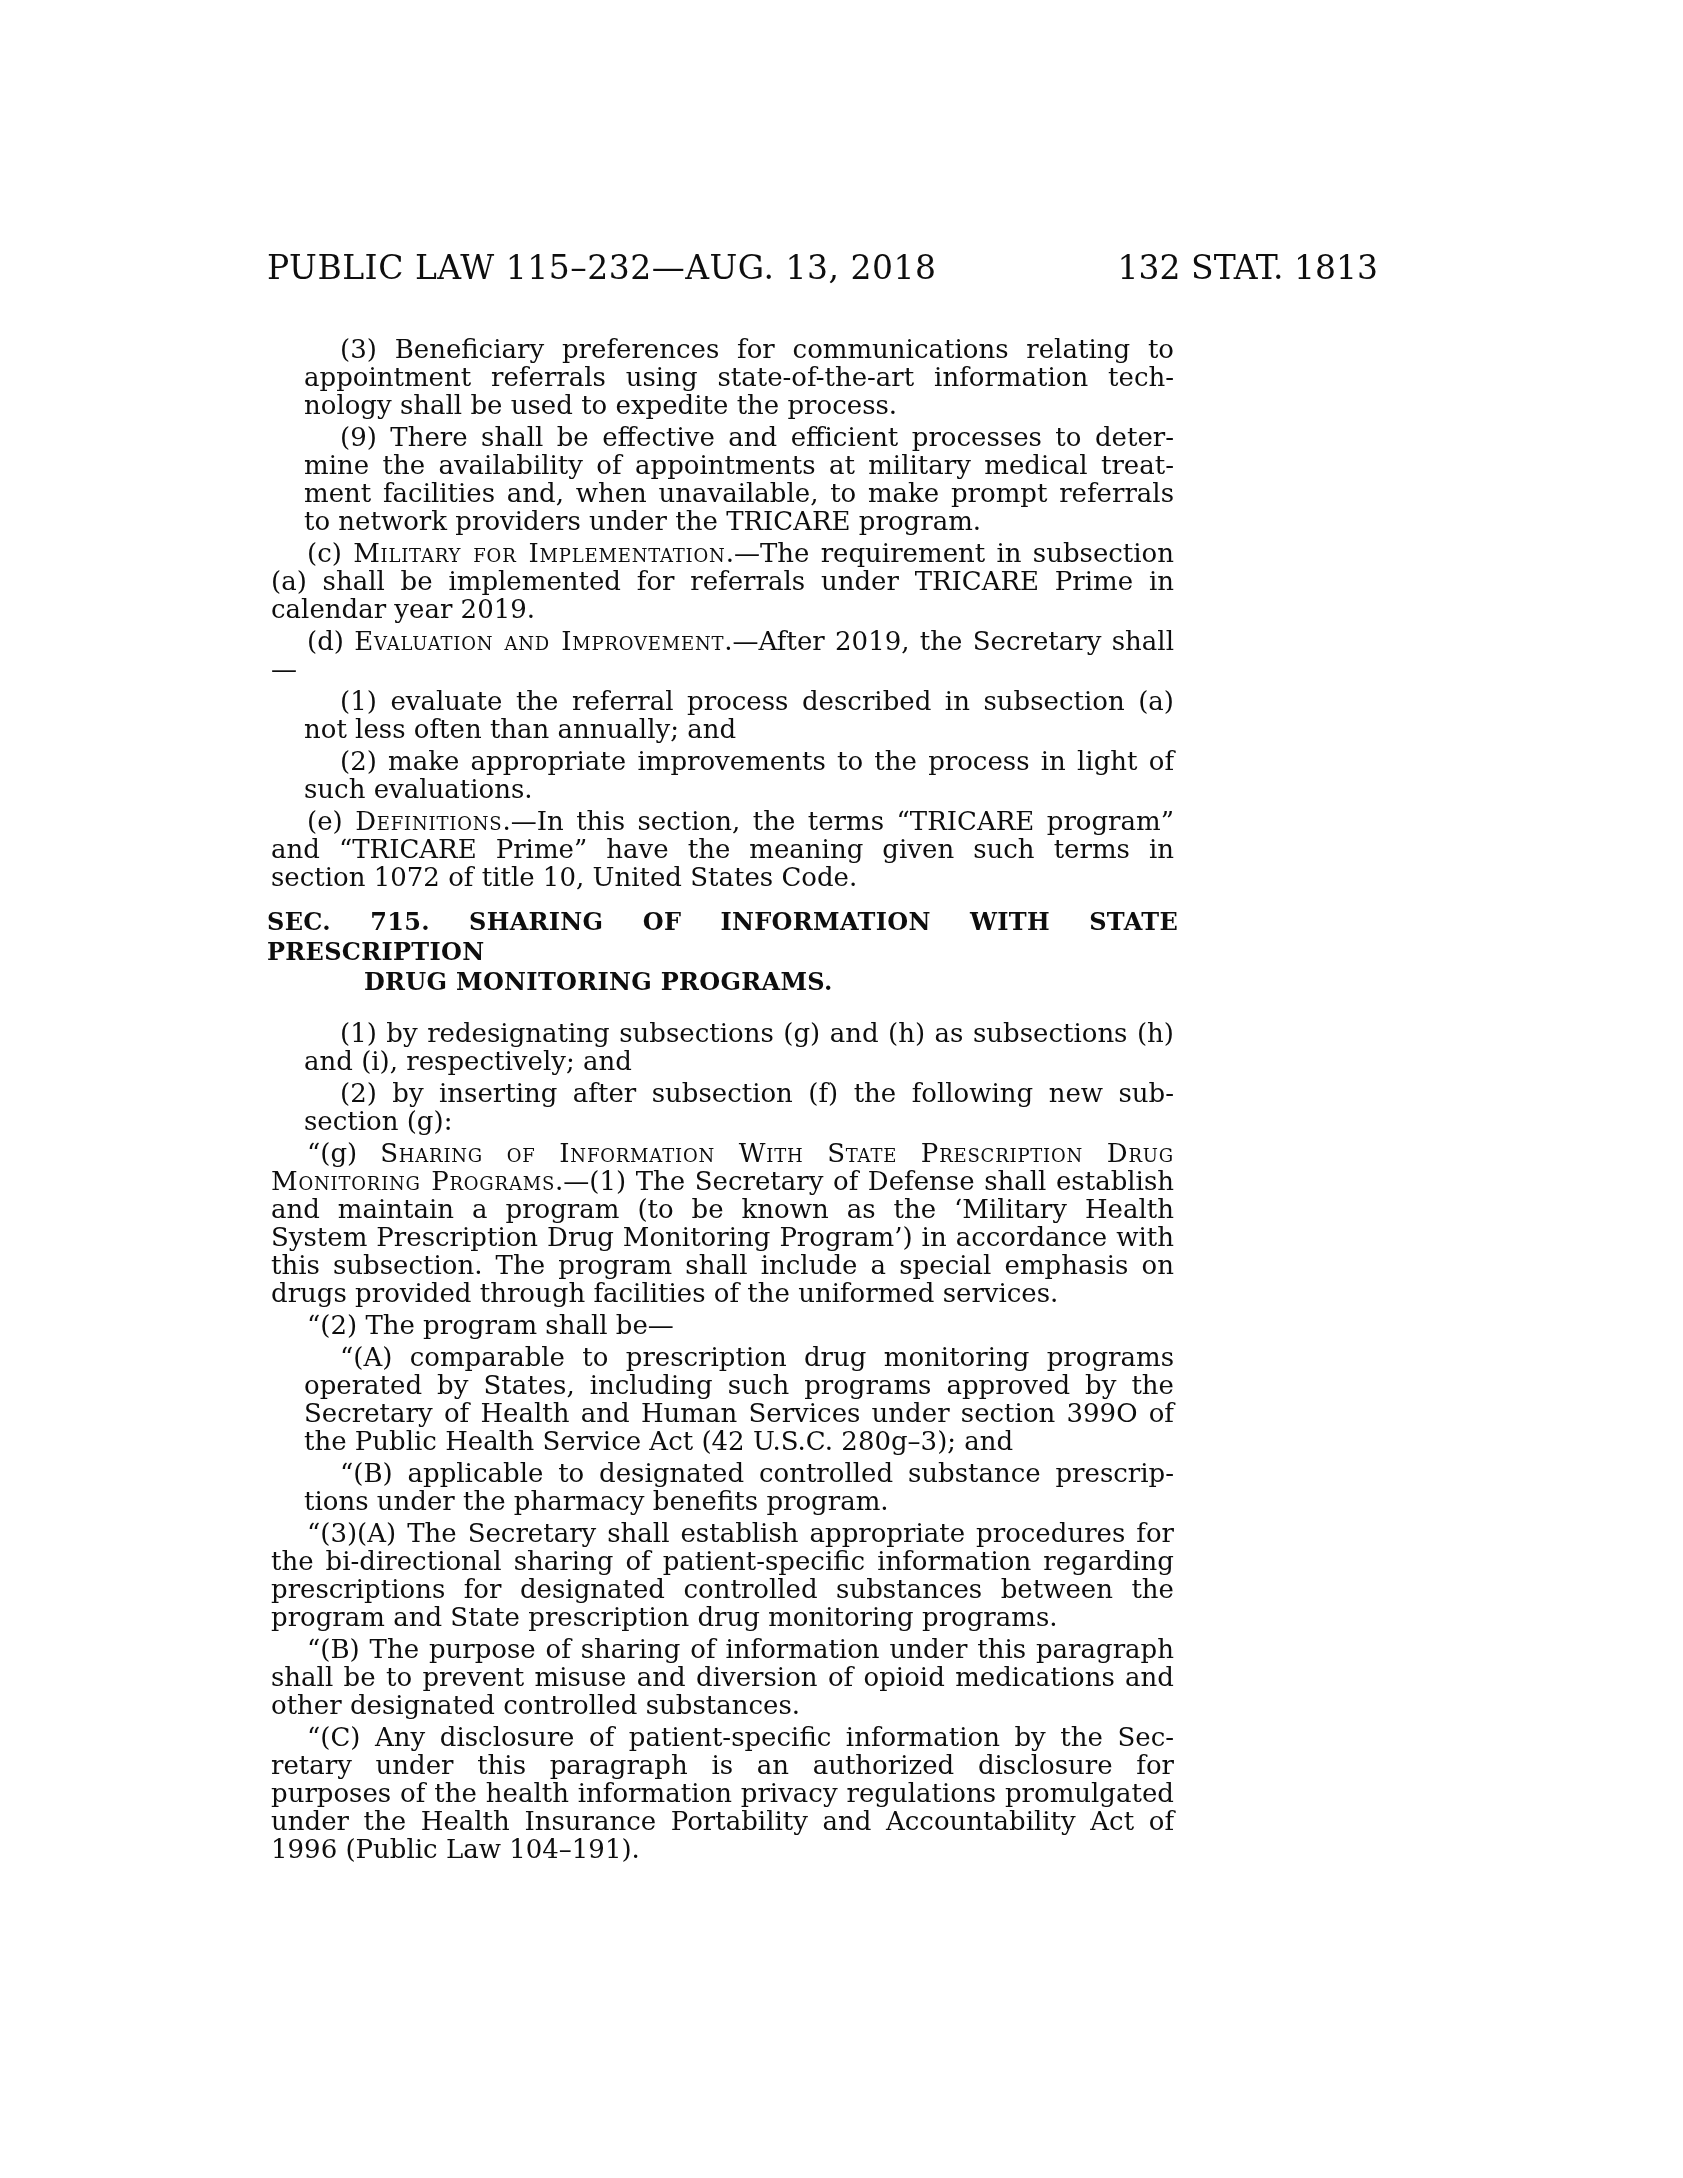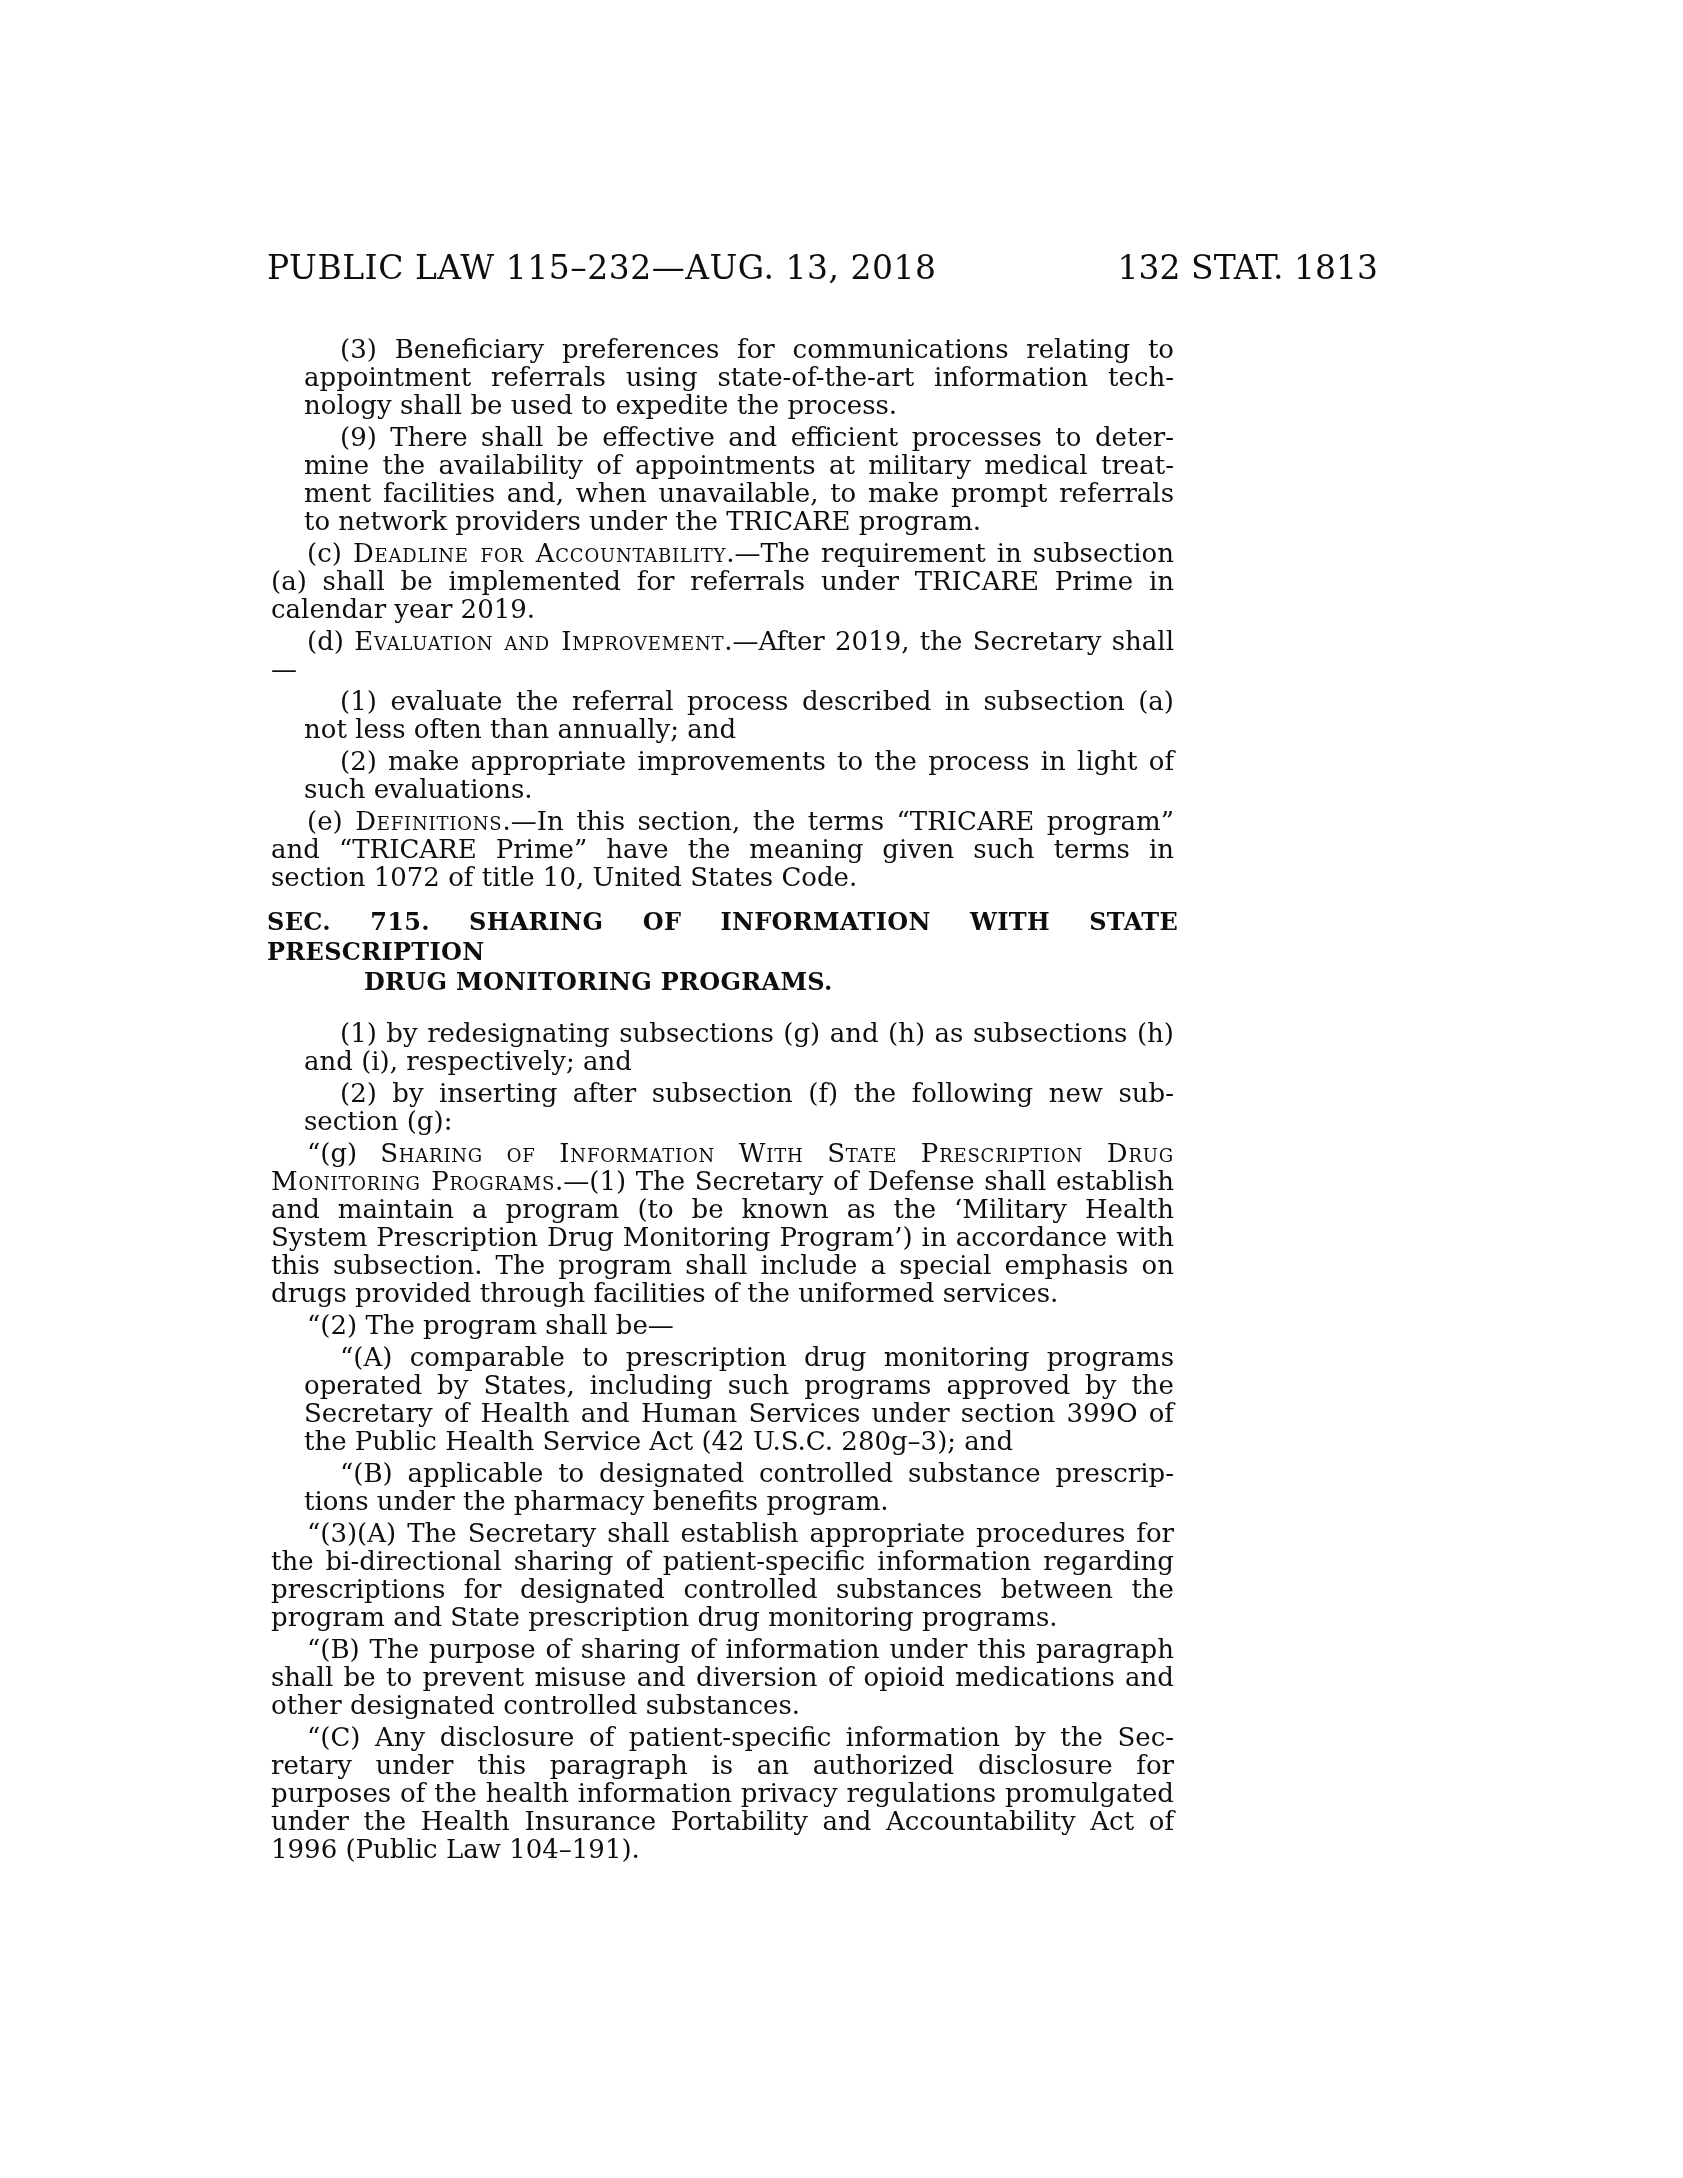--- a/index.html
+++ b/index.html
@@ -59,21 +59,21 @@
 <body>
 
 <div class="page">
   <div class="running-head">
     <div class="rh-title">PUBLIC LAW 115–232—AUG. 13, 2018</div>
     <div class="rh-page">132 STAT. 1813</div>
   </div>
   <div class="body-col">
       <p class="para l1"><span>(3) Beneficiary preferences for communications relating to appointment referrals using state-of-the-art information tech­nology shall be used to expedite the process.</span></p>
       <p class="para l1"><span>(9) There shall be effective and efficient processes to deter­mine the availability of appointments at military medical treat­ment facilities and, when unavailable, to make prompt referrals to network providers under the TRICARE program.</span></p>
-      <p class="para l0"><span>(c) </span><span class="sc">Deadline for Accountability</span><span>.—The requirement in sub­section (a) shall be implemented for referrals under TRICARE Prime in calendar year 2019.</span></p>
+      <p class="para l0"><span>(c) </span><span class="sc">Military for Implementation</span><span>.—The requirement in sub­section (a) shall be implemented for referrals under TRICARE Prime in calendar year 2019.</span></p>
       <p class="para l0"><span>(d) </span><span class="sc">Evaluation and Improvement</span><span>.—After 2019, the Secretary shall—</span></p>
       <p class="para l1"><span>(1) evaluate the referral process described in subsection (a) not less often than annually; and</span></p>
       <p class="para l1"><span>(2) make appropriate improvements to the process in light of such evaluations.</span></p>
       <p class="para l0"><span>(e) </span><span class="sc">Definitions</span><span>.—In this section, the terms “TRICARE pro­gram” and “TRICARE Prime” have the meaning given such terms in section 1072 of title 10, United States Code.</span></p>
       <div class="heading">
         <div class="h-line1">SEC. 715. SHARING OF INFORMATION WITH STATE PRESCRIPTION</div>
         <div class="h-line2">DRUG MONITORING PROGRAMS.</div>
       </div>
       <p class="para l1"><span>(1) by redesignating subsections (g) and (h) as subsections (h) and (i), respectively; and</span></p>
       <p class="para l1"><span>(2) by inserting after subsection (f) the following new sub­section (g):</span></p>

